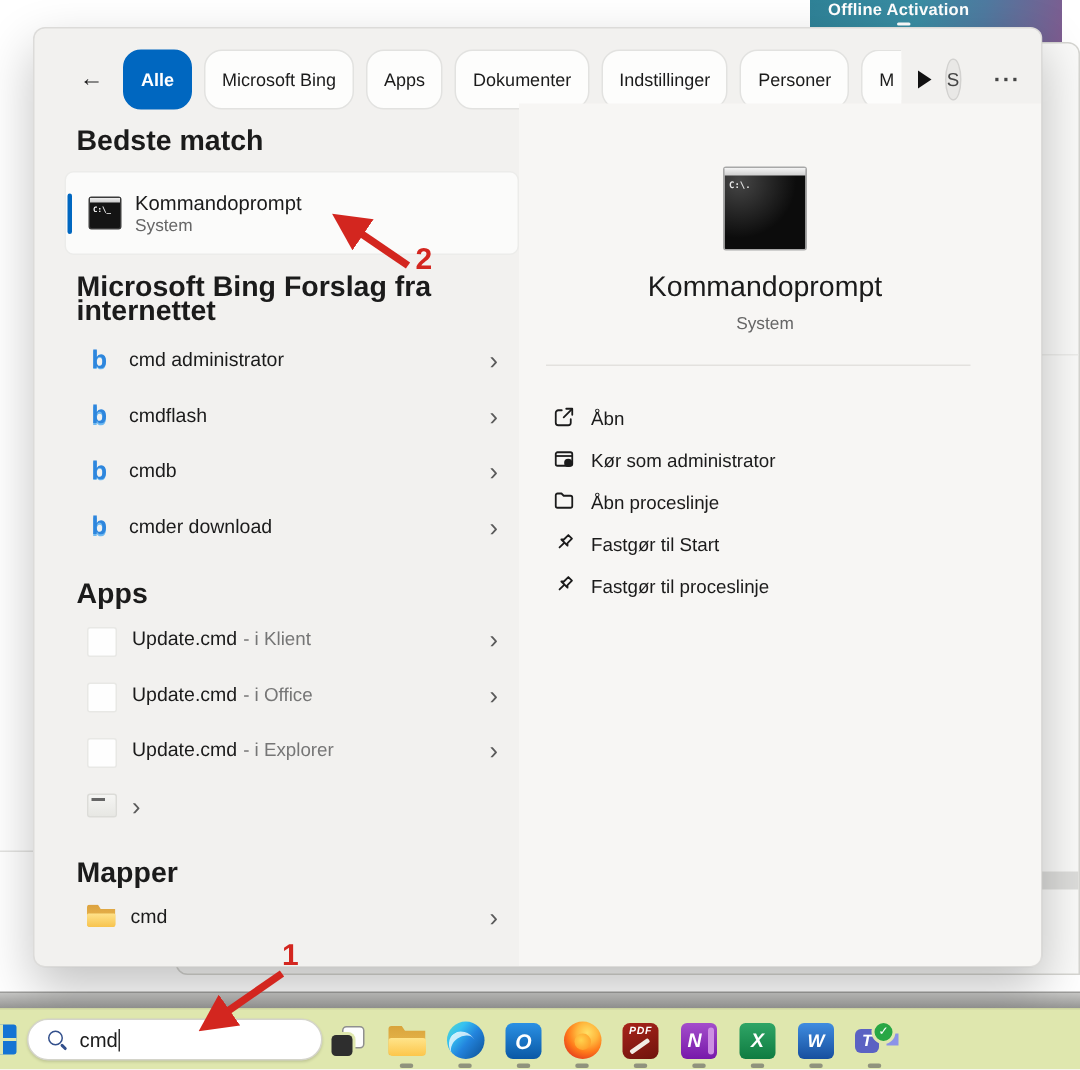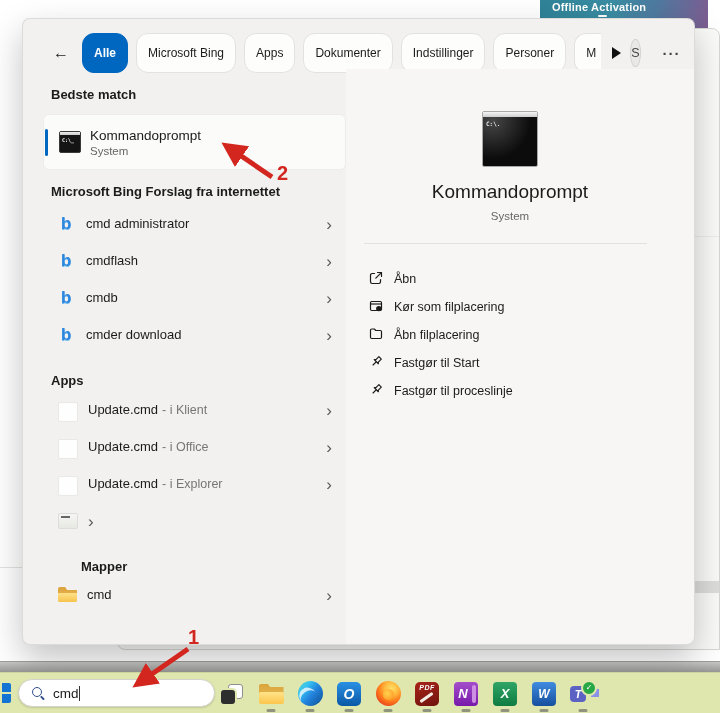--- a/index.html
+++ b/index.html
@@ -37,25 +37,25 @@
   .play{width:0;height:0;border-left:9px solid #111;border-top:6px solid transparent;
     border-bottom:6px solid transparent;margin-left:2px;cursor:pointer;}
   .avatar{margin-left:auto;width:26px;height:26px;border-radius:50%;background:#e9e8e6;
     border:1px solid #d3d2d0;color:#454545;font-size:12.5px;display:flex;align-items:center;
     justify-content:center;cursor:pointer;}
   .more{color:#454545;font-size:15px;font-weight:700;letter-spacing:1px;margin-left:13px;cursor:pointer;}
   .more::before{content:"\00B7\00B7\00B7";}
 
   
   .results{position:absolute;left:0;top:48px;width:323px;bottom:0;padding-left:28px;box-sizing:border-box;}
-  .sh{font-size:13px;font-weight:700;color:#1b1b1b;line-height:16px;}
+  .sh{font-size:19px;font-weight:700;color:#1b1b1b;line-height:16px;}
   .sh-best{margin-top:20px;}
   .sh-bing{margin-top:14px;}
   .sh-apps{margin-top:18px;}
-  .sh-folders{margin-top:18px;margin-left:30px;}
+  .sh-folders{margin-top:18px;}
   .best-row{position:relative;display:flex;align-items:center;gap:9px;height:56px;
     margin:11px 0 0 -8px;width:303px;background:#fbfbfa;border:1px solid #ececea;border-radius:6px;
     padding:0 12px 0 15px;box-sizing:border-box;cursor:pointer;}
   .sel-bar{position:absolute;left:1px;top:14px;width:3px;height:27px;background:#0067c0;border-radius:2px;}
   .bm-title{font-size:13.5px;color:#1b1b1b;}
   .bm-sub{font-size:11.5px;color:#666;margin-top:2px;}
   .lst{margin-top:14px;}
   .lst-apps{margin-top:11px;}
   .lst-folders{margin-top:10px;}
   .row{display:flex;min-height:30px;padding:2px 14px 2px 15px;margin-left:-8px;
@@ -335,29 +335,29 @@
               <span class="alabel">Åbn</span>
             </div>
             <div class="action-row">
               <span class="aicon admin-shield-icon">
                 <svg viewBox="0 0 16 16" width="16" height="16" fill="none" stroke="#1b1b1b" stroke-width="1.2" stroke-linejoin="round">
                   <rect x="2.5" y="3.5" width="11" height="9" rx="1.2"></rect>
                   <path d="M2.5 6h11"></path>
                   <circle cx="10.8" cy="10.6" r="2.7" fill="#1b1b1b" stroke="none"></circle>
                 </svg>
               </span>
-              <span class="alabel">Kør som filplacering</span>
+              <span class="alabel">Kør som administrator</span>
             </div>
             <div class="action-row">
               <span class="aicon folder-open-icon">
                 <svg viewBox="0 0 16 16" width="16" height="16" fill="none" stroke="#1b1b1b" stroke-width="1.2" stroke-linejoin="round">
                   <path d="M2.5 5v-.8c0-.7.6-1.2 1.2-1.2h2.6l1.5 1.5h4.5c.7 0 1.2.6 1.2 1.2v5.6c0 .7-.6 1.2-1.2 1.2H3.7c-.7 0-1.2-.6-1.2-1.2V5z"></path>
                 </svg>
               </span>
-              <span class="alabel">Åbn filplacering</span>
+              <span class="alabel">Åbn proceslinje</span>
             </div>
             <div class="action-row">
               <span class="aicon pin-icon">
                 <svg viewBox="0 0 16 16" width="16" height="16" fill="none" stroke="#1b1b1b" stroke-width="1.2" stroke-linecap="round" stroke-linejoin="round">
                   <g transform="rotate(45 8 8)">
                     <path d="M6.3 2.2h3.4v4.2l1.2 1.2H5.1l1.2-1.2z"></path>
                     <path d="M8 7.8V12.2"></path>
                   </g>
                 </svg>
               </span>

